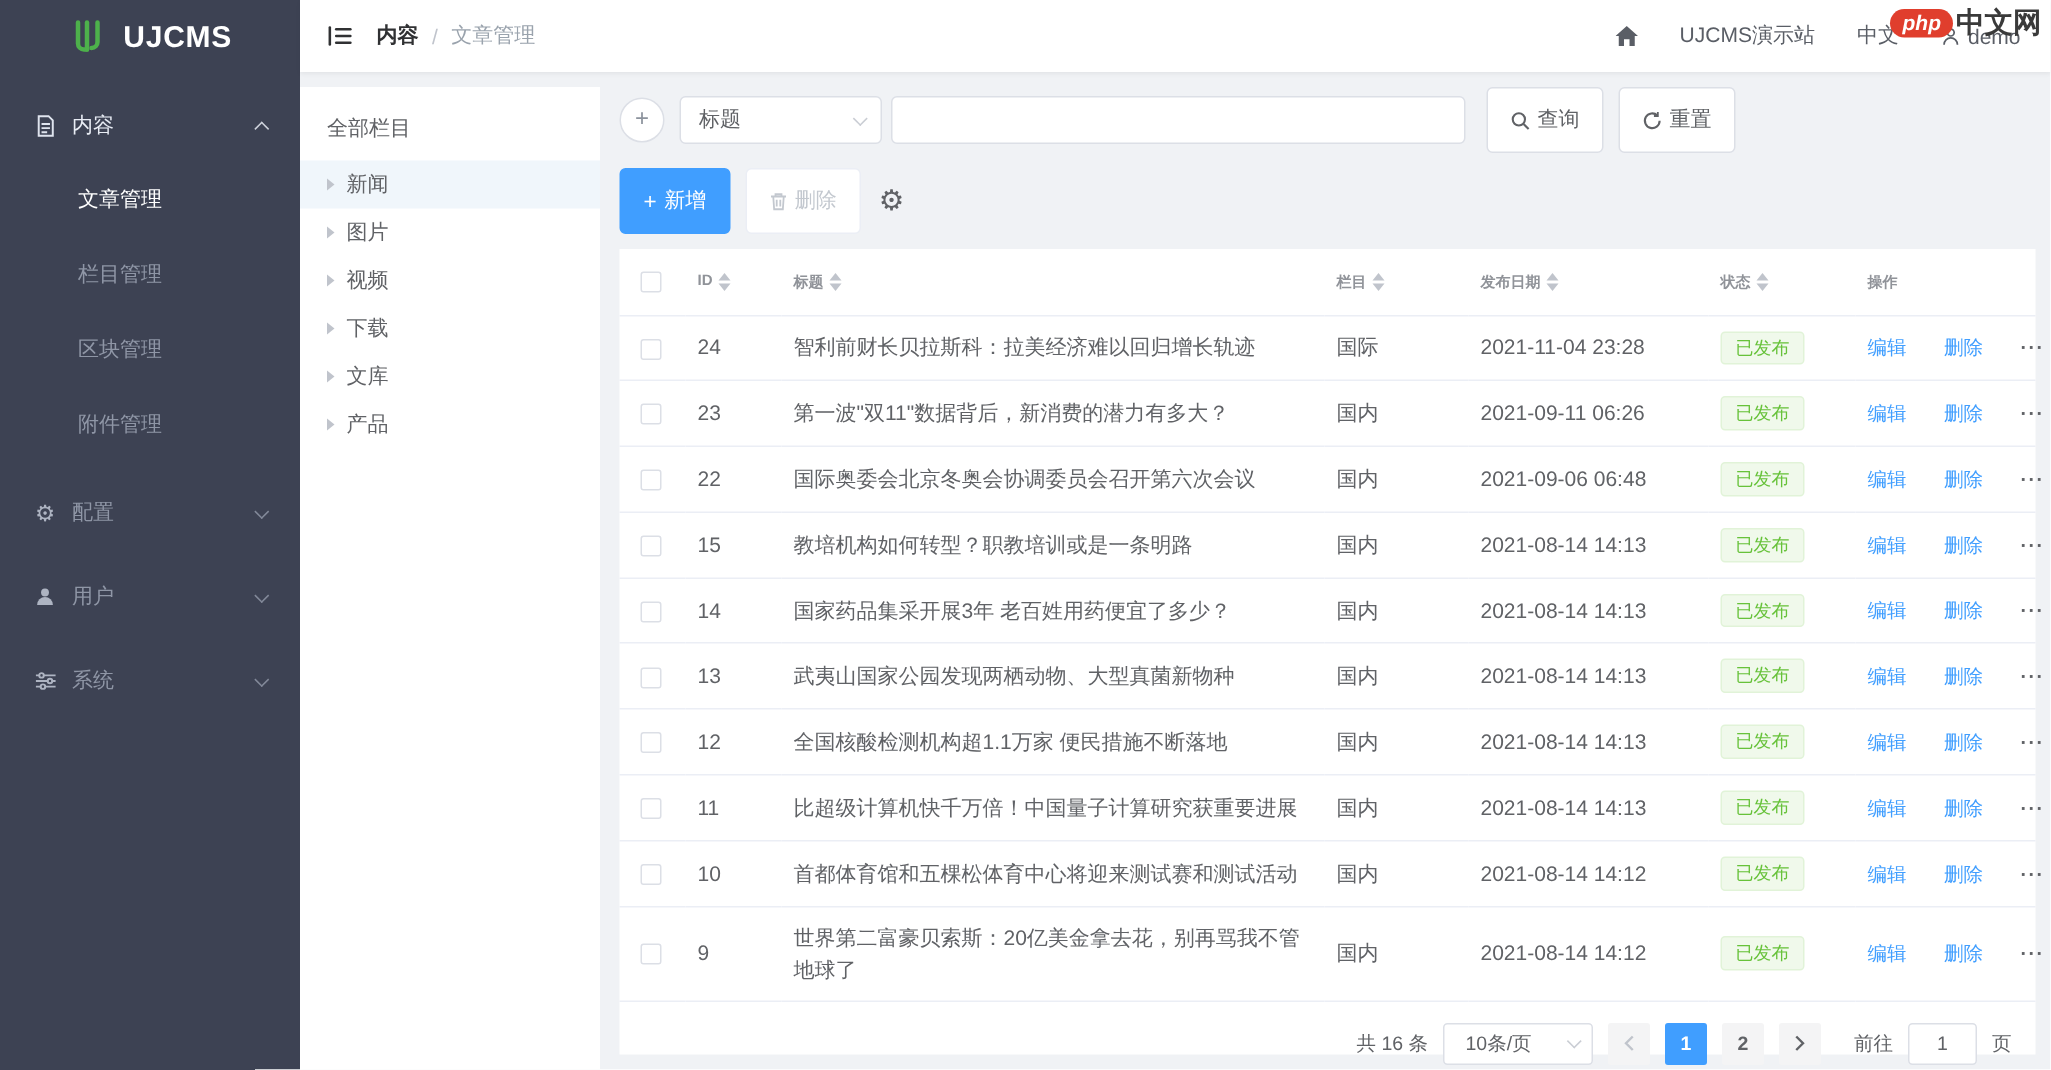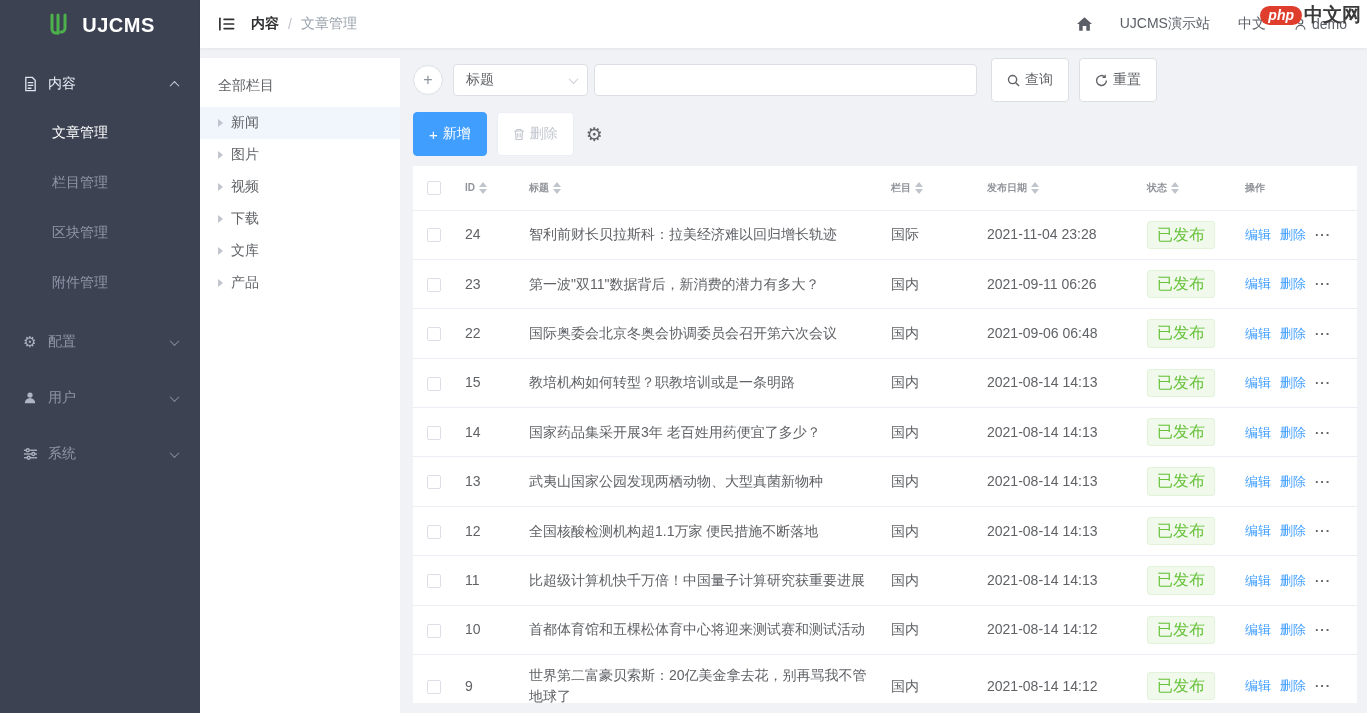--- a/index.html
+++ b/index.html
@@ -65,22 +65,22 @@
   .table-card { background:#fff; flex:1; min-height:0; display:flex; flex-direction:column; }
   table { width:100%; border-collapse:collapse; table-layout:fixed; }
   th { text-align:left; color:#909399; font-weight:700; font-size:10px; height:44px; padding:0 8px; border-bottom:1px solid #ebeef5; }
   td { color:#606266; font-size:14px; padding:10px 8px; border-bottom:1px solid #ebeef5; line-height:1.5; }
   th:first-child, td:first-child { padding-left:14px; }
   .th-wrap { display:flex; align-items:center; gap:4px; }
   .sorts { display:inline-flex; flex-direction:column; gap:2px; cursor:pointer; }
   .tri-up { width:0;height:0;border-left:4px solid transparent;border-right:4px solid transparent;border-bottom:5px solid #c0c4cc; }
   .tri-dn { width:0;height:0;border-left:4px solid transparent;border-right:4px solid transparent;border-top:5px solid #c0c4cc; }
   .cbx { width:14px; height:14px; border:1px solid #dcdfe6; border-radius:2px; background:#fff; display:inline-block; cursor:pointer; vertical-align:middle; }
-  .badge { display:inline-block; background:#f0f9eb; color:#67c23a; border:1px solid #e1f3d8; border-radius:3px; font-size:16px; padding:2px 9px; line-height:1.4; }
-  .ops { display:flex; align-items:flex-start; gap:9px; font-size:13px; white-space:nowrap; }
+  .badge { display:inline-block; background:#f0f9eb; color:#67c23a; border:1px solid #e1f3d8; border-radius:3px; font-size:12px; padding:2px 9px; line-height:1.4; }
+  .ops { display:flex; align-items:flex-start; gap:25px; font-size:13px; white-space:nowrap; }
   .op-link { color:#409eff; cursor:pointer; }
   .op-more { color:#606266; font-weight:700; letter-spacing:1px; cursor:pointer; }
 
   
   .pagination { margin-top:auto; display:flex; align-items:center; justify-content:flex-end; gap:10px; padding:14px 16px 14px 0; font-size:13px; color:#606266; }
   .pg-select { width:100px; height:28px; background:#fff; border:1px solid #dcdfe6; border-radius:3px; display:flex; align-items:center; padding:0 8px 0 14px; cursor:pointer; }
   .pg-btn { min-width:28px; height:28px; padding:0 4px; border-radius:2px; background:#f4f4f5; display:flex; align-items:center; justify-content:center; font-weight:700; cursor:pointer; }
   .pg-btn.active { background:#409eff; color:#fff; }
   .pg-arrow { color:#606266; }
   .pg-arrow.disabled { color:#c0c4cc; cursor:not-allowed; }

